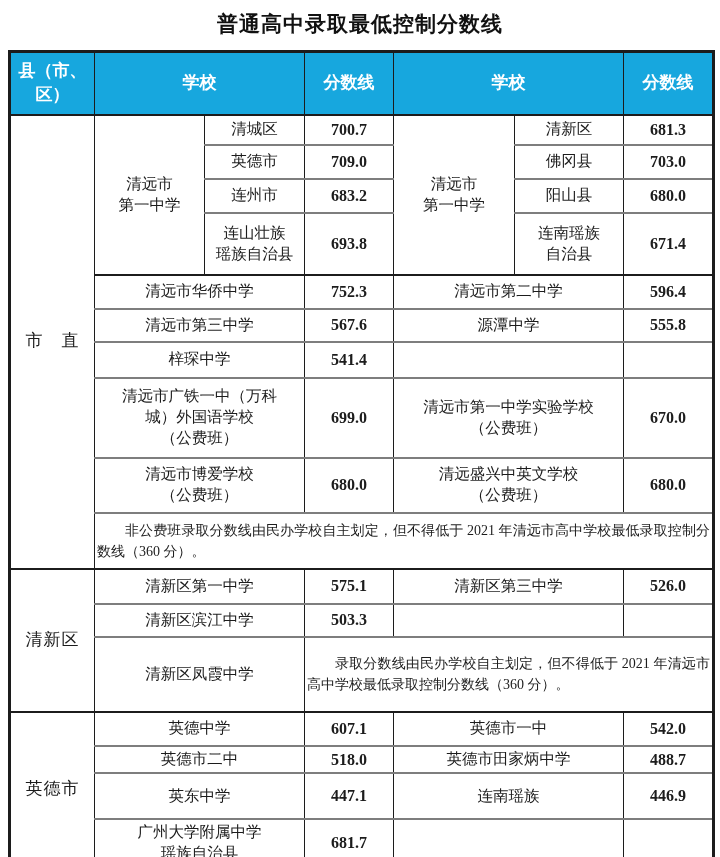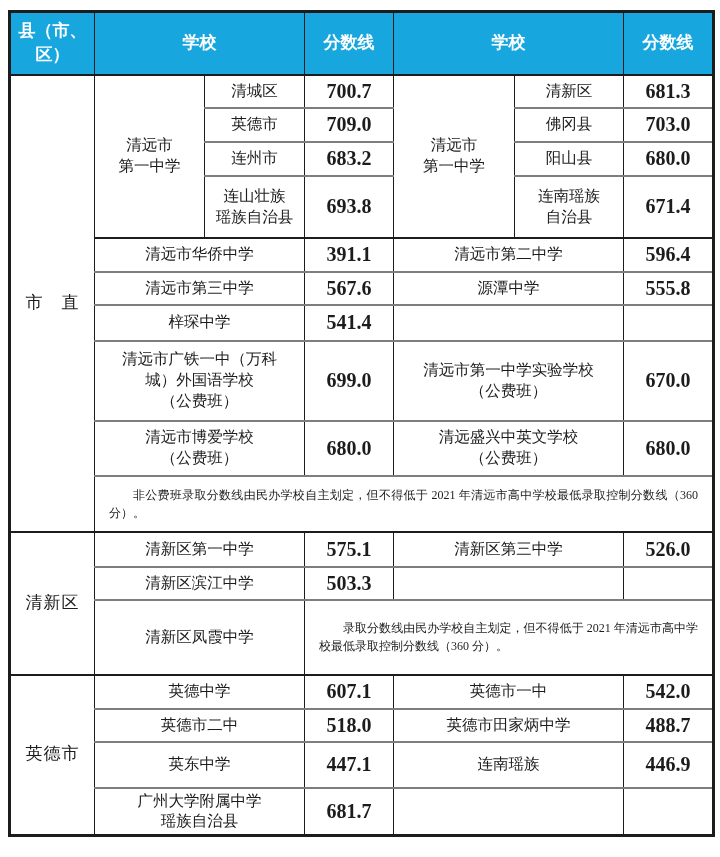--- a/index.html
+++ b/index.html
@@ -49,37 +49,38 @@
     line-height: 1.4;
   }
   .region {
     font-size: 17px;
     letter-spacing: 1px;
   }
   .school, .branch { white-space: pre-line; }
   .score {
     font-family: "Liberation Serif", "DejaVu Serif", serif;
     font-weight: bold;
-    font-size: 20px;
+    font-size: 16px;
     margin-top: 37px;
   }
   .note {
     text-align: justify;
     text-indent: 2em;
-    padding: 4px 14px;
-    font-size: 12px;
+    padding: 4px 2px;
+    font-size: 14px;
     line-height: 1.5;
   }
   tr.dark-top td { border-top: 2px solid #a16207; }
   td.dark-bottom { border-bottom: 2px solid #1c1c1c; }
 </style>
 </head>
 <body>
 
 <div class="page">
+  <div class="page-title">普通高中录取最低控制分数线</div>
 
   <table class="score-table">
     <colgroup>
       <col style="width:85px">
         <col style="width:110px">
         <col style="width:100px">
         <col style="width:89px">
       <col style="width:121px">
         <col style="width:109px">
         <col style="width:90px">
@@ -120,21 +121,21 @@
     <tr style="height:62px">
       <td class="branch dark-bottom">连山壮族
 瑶族自治县</td>
       <td class="score dark-bottom">693.8</td>
       <td class="branch dark-bottom">连南瑶族
 自治县</td>
       <td class="score dark-bottom">671.4</td>
     </tr>
     <tr style="height:34px" class="dark-top">
       <td colspan="2" class="school">清远市华侨中学</td>
-      <td class="score">391.1</td>
+      <td class="score">752.3</td>
       <td colspan="2" class="school">清远市第二中学</td>
       <td class="score">596.4</td>
     </tr>
     <tr style="height:33px">
       <td colspan="2" class="school">清远市第三中学</td>
       <td class="score">567.6</td>
       <td colspan="2" class="school">源潭中学</td>
       <td class="score">555.8</td>
     </tr>
     <tr style="height:36px">

